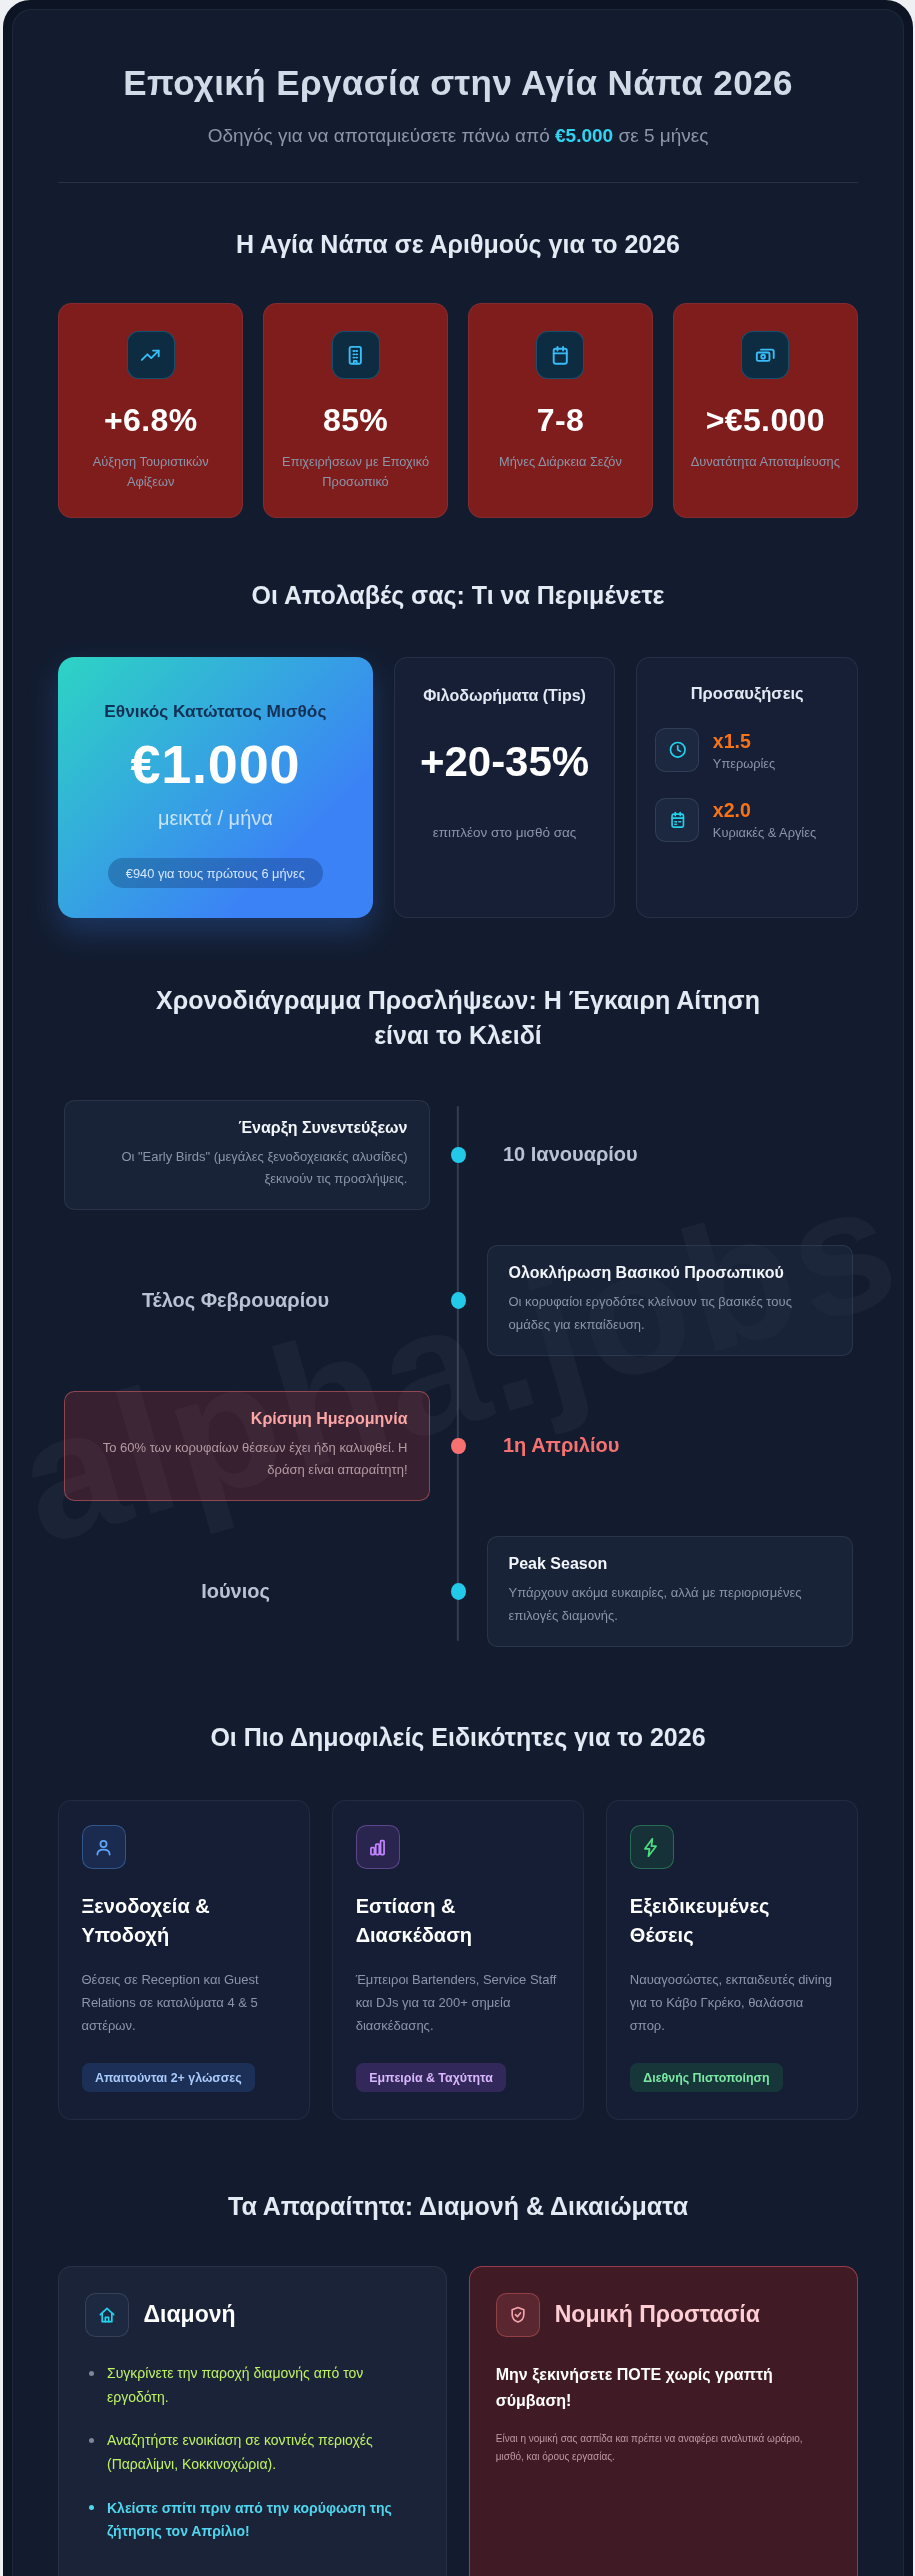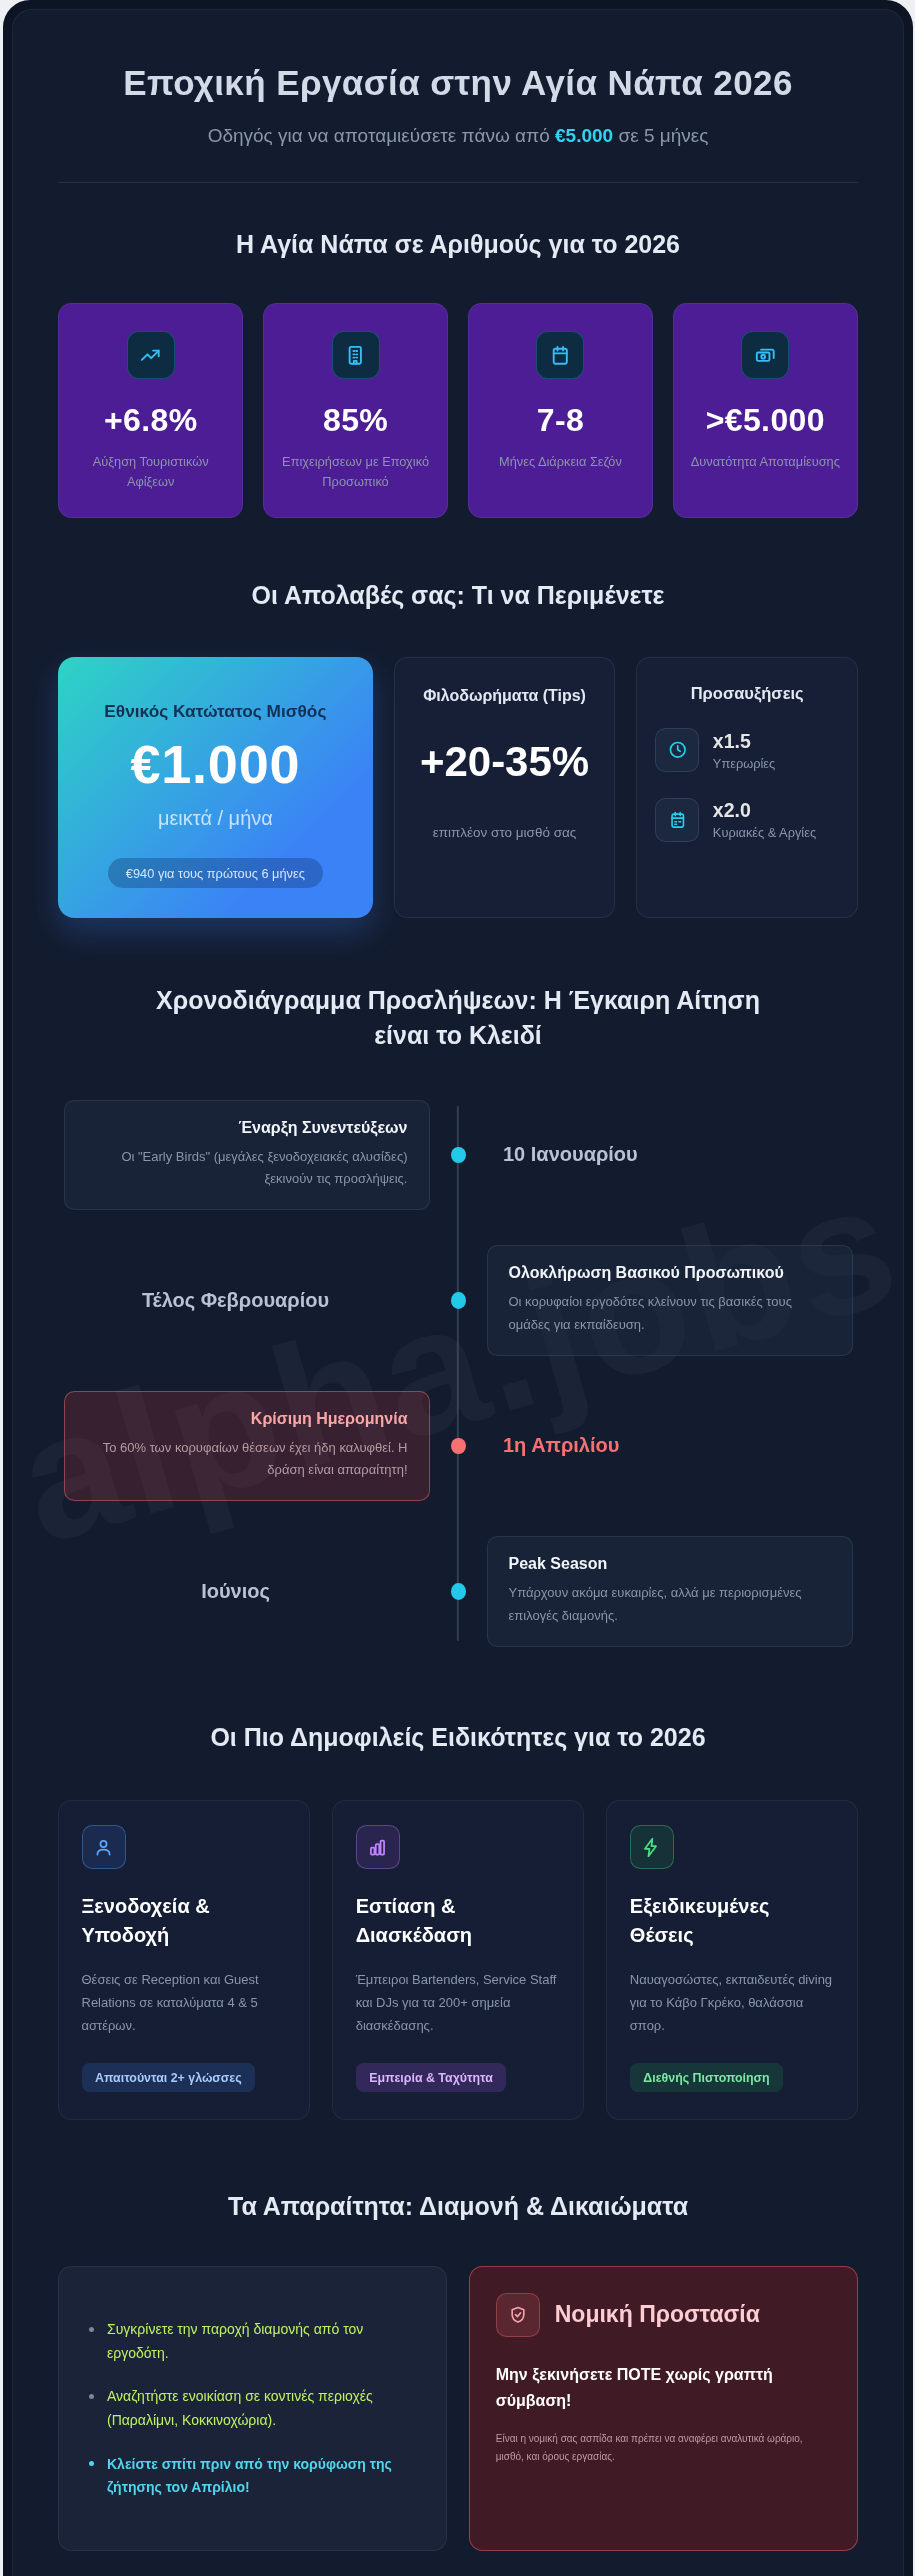--- a/index.html
+++ b/index.html
@@ -33,21 +33,21 @@
   .subtitle .hl { color:#2fd4f0; font-weight:800; }
   .divider { border:none; border-top:0.8px solid rgba(148,163,184,.16); margin-top:35px; }
   
   .section-title {
     text-align:center; color:#e4eaf3; font-size:25px; font-weight:800; line-height:1.4;
   }
   
   .stats { margin-top:44px; }
   .stats-grid { display:grid; grid-template-columns:repeat(4,1fr); gap:19.5px; margin-top:41px; }
   .stat-card {
-    background:#4c1d95; border:0.8px solid rgba(148,163,184,.12); border-radius:13.5px;
+    background:#7f1d1d; border:0.8px solid rgba(148,163,184,.12); border-radius:13.5px;
     padding:27px 12px 25.5px; text-align:center;
   }
   .icon-tile {
     width:48px; height:48px; border-radius:12px; display:flex; align-items:center; justify-content:center;
     margin:0 auto; background:#0d2c41; border:0.8px solid rgba(56,189,248,.25); color:#38bdf8;
   }
   .icon-tile svg { width:22.5px; height:22.5px; }
   .stat-value { margin-top:22.5px; color:#ffffff; font-size:32px; font-weight:800; letter-spacing:0.4px; }
   .stat-label { margin-top:13.5px; color:#8b95a9; font-size:12.8px; line-height:1.55; }
   
@@ -73,21 +73,21 @@
   .tips-value { margin-top:30px; color:#ffffff; font-size:42px; font-weight:800; line-height:1.15; }
   .tips-sub { margin-top:39px; color:#8b95a9; font-size:13.5px; }
   .bonus-title { color:#e3e9f2; font-size:16.5px; font-weight:800; }
   .bonus-row { display:flex; align-items:center; gap:13.5px; margin-top:25.5px; text-align:left; }
   .bonus-tile {
     width:44px; height:44px; border-radius:10.5px; flex:0 0 auto;
     display:flex; align-items:center; justify-content:center;
     background:#1c2840; border:0.8px solid rgba(148,163,184,.18); color:#22d3ee;
   }
   .bonus-tile svg { width:19.5px; height:19.5px; }
-  .bonus-value { color:#e5e5e5; font-size:19.5px; font-weight:800; }
+  .bonus-value { color:#f97316; font-size:19.5px; font-weight:800; }
   .bonus-label { margin-top:3px; color:#8b95a9; font-size:12.8px; }
   
   .timeline { margin-top:65px; position:relative; }
   .timeline .section-title { max-width:646px; margin:0 auto; }
   .t-body { position:relative; margin-top:42px; padding:4.5px 0; }
   .t-line {
     position:absolute; left:50%; top:10.5px; bottom:10.5px; width:2.3px;
     background:rgba(148,163,184,.25); transform:translateX(-50%); border-radius:1.5px;
   }
   .watermark {
@@ -358,20 +358,30 @@
           <div class="spec-desc">Ναυαγοσώστες, εκπαιδευτές diving για το Κάβο Γκρέκο, θαλάσσια σπορ.</div>
           <span class="badge green">Διεθνής Πιστοποίηση</span>
         </div>
       </div>
     </section>
 
     <section class="essentials">
       <h2 class="section-title">Τα Απαραίτητα: Διαμονή &amp; Δικαιώματα</h2>
       <div class="ess-grid">
         <div class="ess-card housing">
+          <div class="ess-head">
+            <div class="ess-tile cyan">
+              <svg viewBox="0 0 24 24" fill="none" stroke="currentColor" stroke-width="2" stroke-linecap="round" stroke-linejoin="round">
+                  <path d="M4 11.5 12 4l8 7.5"></path>
+                  <path d="M6.2 10v10h11.6V10"></path>
+                  <path d="M10 20v-5.2h4V20"></path>
+                </svg>
+            </div>
+            <div class="ess-title">Διαμονή</div>
+          </div>
           <ul class="bullets">
             <li>Συγκρίνετε την παροχή διαμονής από τον εργοδότη.</li>
             <li>Αναζητήστε ενοικίαση σε κοντινές περιοχές (Παραλίμνι, Κοκκινοχώρια).</li>
             <li class="hl">Κλείστε σπίτι πριν από την κορύφωση της ζήτησης τον Απρίλιο!</li>
           </ul>
         </div>
         <div class="ess-card legal">
           <div class="ess-head">
             <div class="ess-tile red">
               <svg viewBox="0 0 24 24" fill="none" stroke="currentColor" stroke-width="2" stroke-linecap="round" stroke-linejoin="round">

